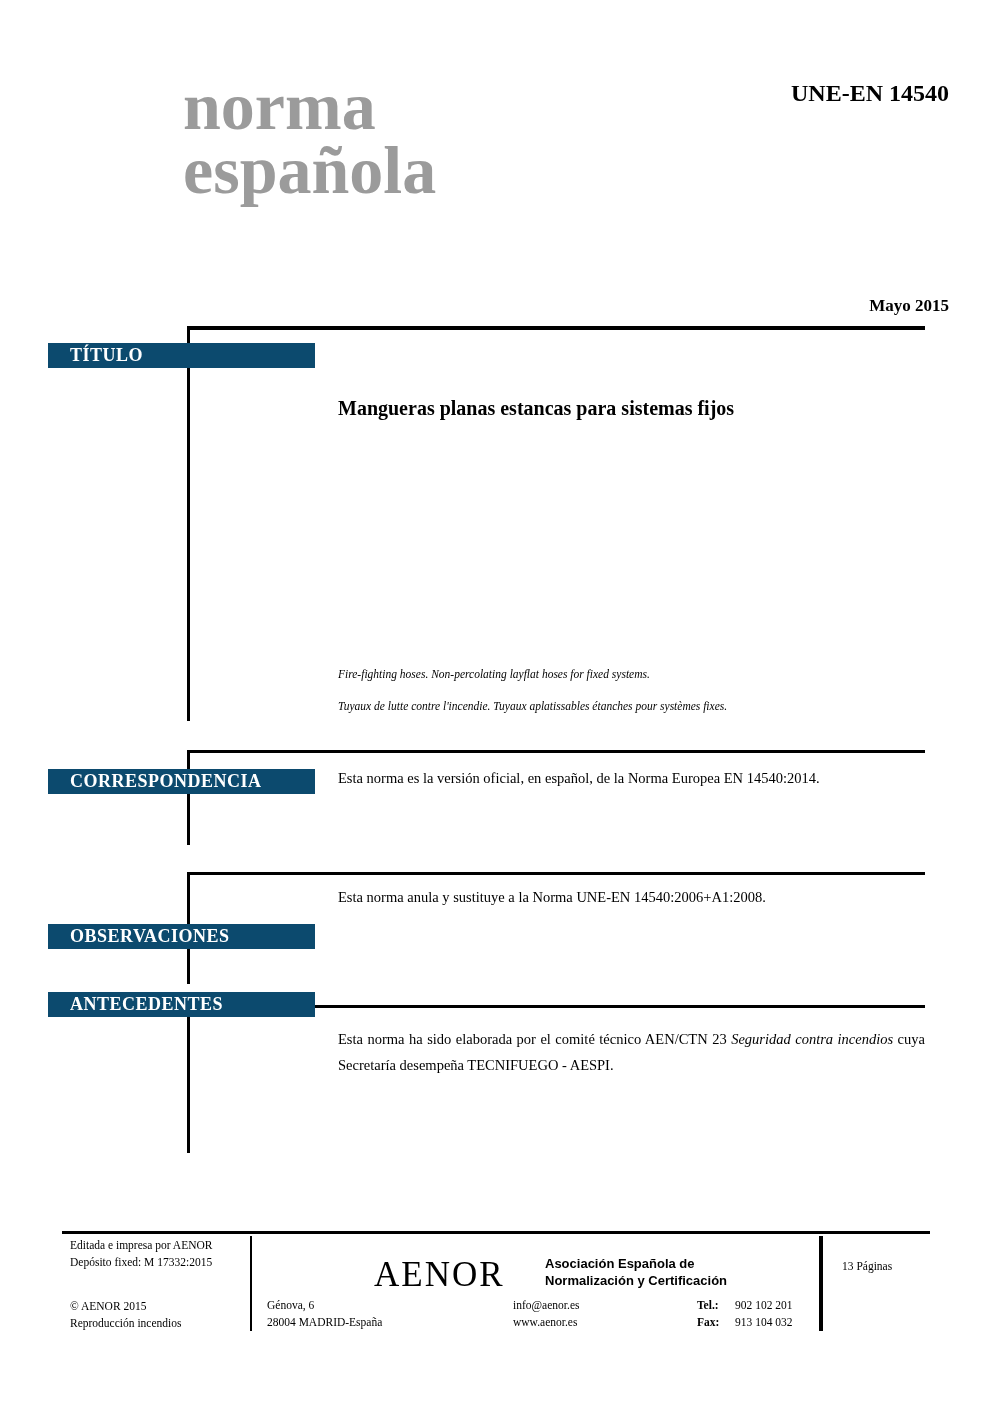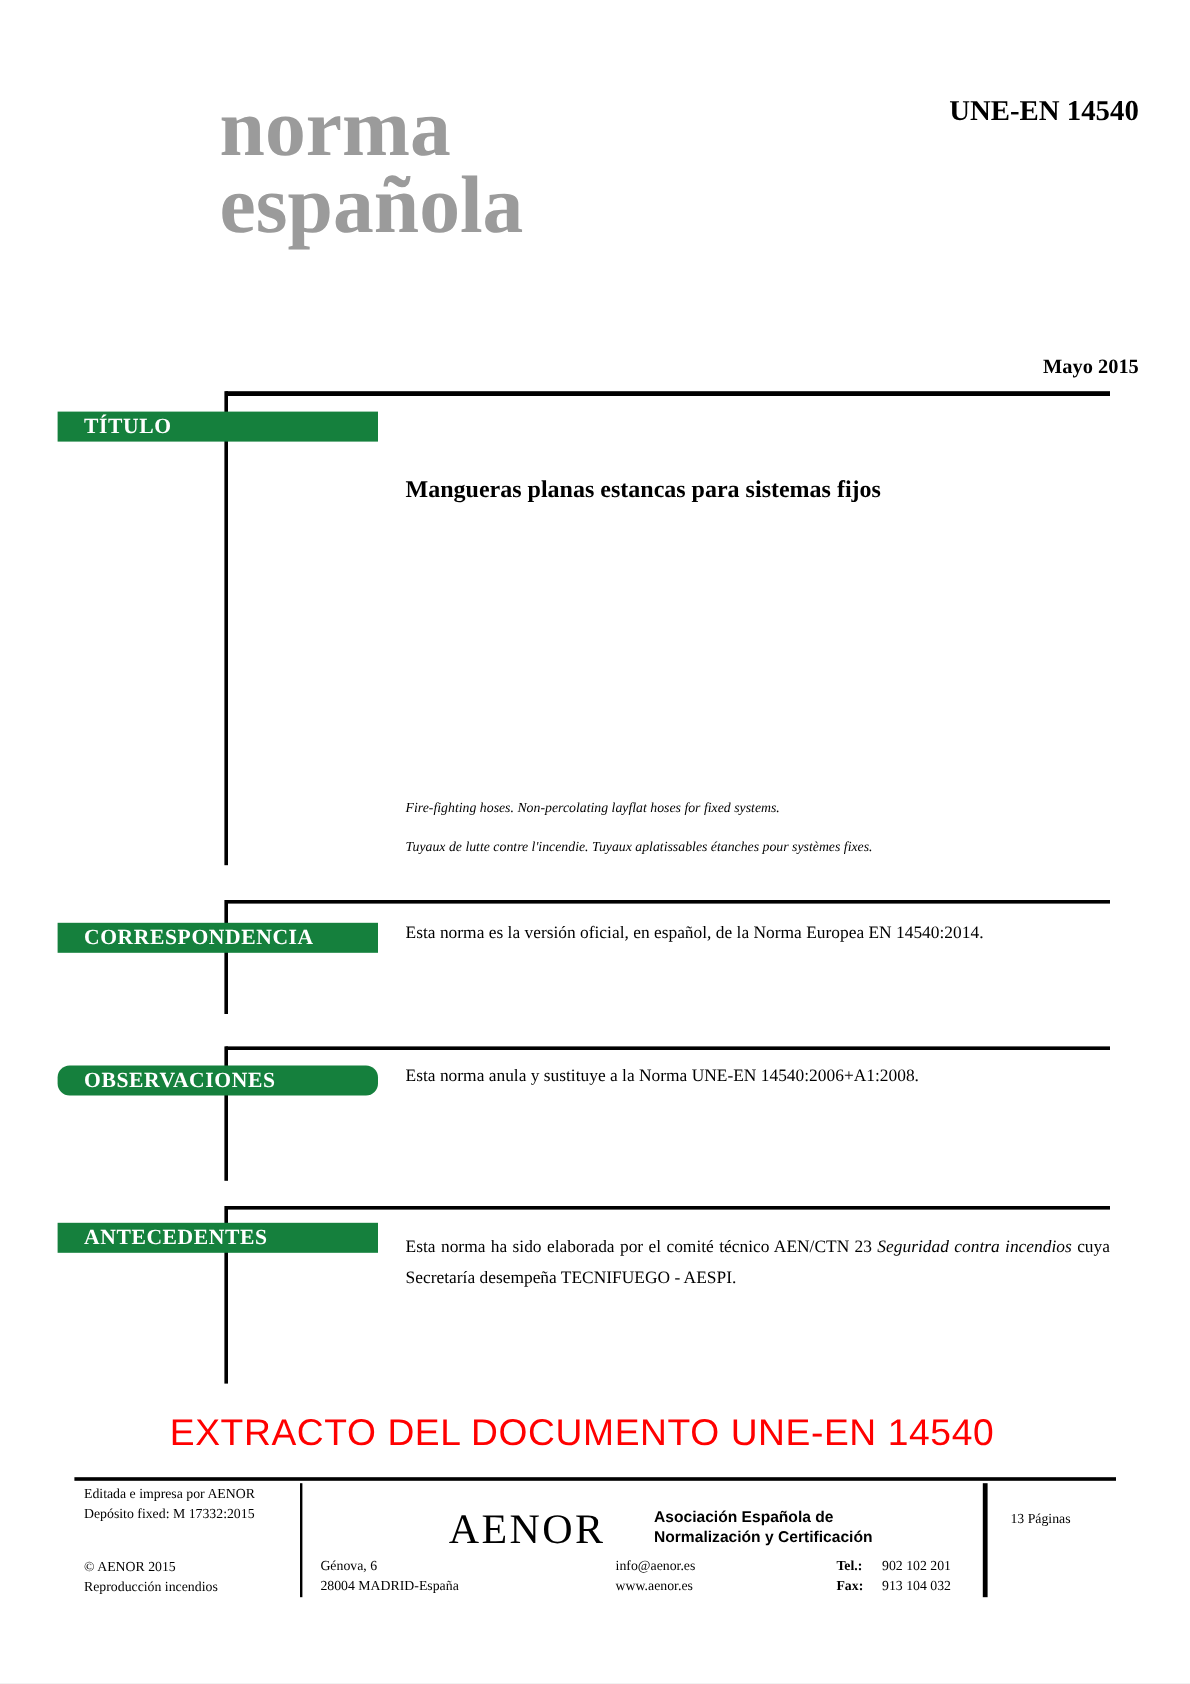--- a/index.html
+++ b/index.html
@@ -34,28 +34,28 @@
   .hrule.r3 { top:872px; }
   .hrule.r4 { top:1005px; }
   .vseg { position:absolute; left:187px; width:3px; background:#000; }
   .vseg.s1 { top:326px; height:395px; }
   .vseg.s2 { top:750px; height:95px; }
   .vseg.s3 { top:872px; height:112px; }
   .vseg.s4 { top:1005px; height:148px; }
   
   .label-box {
     position:absolute; left:48px; width:245px; height:25px;
-    background:#15803d; color:#fff;
+    background:#0c4a6e; color:#fff;
     font-size:18px; font-weight:bold; line-height:25px;
     padding-left:22px; letter-spacing:0.5px;
   }
   .lb-titulo { top:343px; }
   .lb-corr   { top:769px; }
-  .lb-obs    { top:888px;border-radius:10px; }
-  .lb-ant    { top:1019px; }
+  .lb-obs    { top:924px; }
+  .lb-ant    { top:992px; }
   
   .title-line { position:absolute; left:338px; font-size:20px; font-weight:bold; }
   .tl1 { top:344px; }
   .tl2 { top:397px; }
   .trans { position:absolute; left:338px; font-size:11.5px; font-style:italic; }
   .tr1 { top:668px; }
   .tr2 { top:700px; }
   .body-text { position:absolute; left:338px; font-size:14.5px; }
   .corr-text { top:770px; }
   .obs-text  { top:889px; }
@@ -121,21 +121,20 @@
   <div class="title-line tl2">Mangueras planas estancas para sistemas fijos</div>
   <div class="trans tr1">Fire-fighting hoses. Non-percolating layflat hoses for fixed systems.</div>
   <div class="trans tr2">Tuyaux de lutte contre l'incendie. Tuyaux aplatissables étanches pour systèmes fixes.</div>
 
   <div class="body-text corr-text">Esta norma es la versión oficial, en español, de la Norma Europea EN 14540:2014.</div>
 
   <div class="body-text obs-text">Esta norma anula y sustituye a la Norma UNE-EN 14540:2006+A1:2008.</div>
 
   <div class="body-text ant-text"><span>Esta norma ha sido elaborada por el comité técnico AEN/CTN 23 </span><span class="ital">Seguridad contra incendios</span><span> cuya Secretaría desempeña TECNIFUEGO - AESPI.</span></div>
 
-  <div class="extract-banner" style="color: rgb(255, 0, 0);">EXTRACTO DEL DOCUMENTO UNE-EN 14540</div>
 
   <div class="footer-rule"></div>
   <div class="fdiv1"></div>
   <div class="fdiv2"></div>
 
   <div class="f-left-top fsmall">
     <div>Editada e impresa por AENOR</div>
     <div>Depósito fixed: M 17332:2015</div>
   </div>
   <div class="f-left-bot fsmall">

